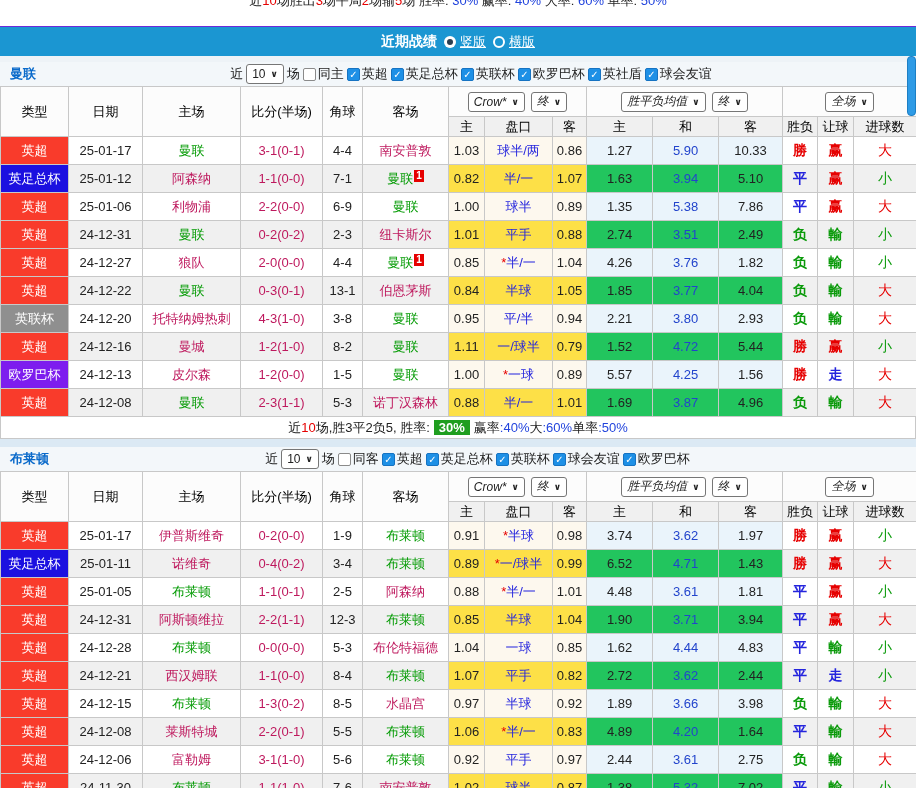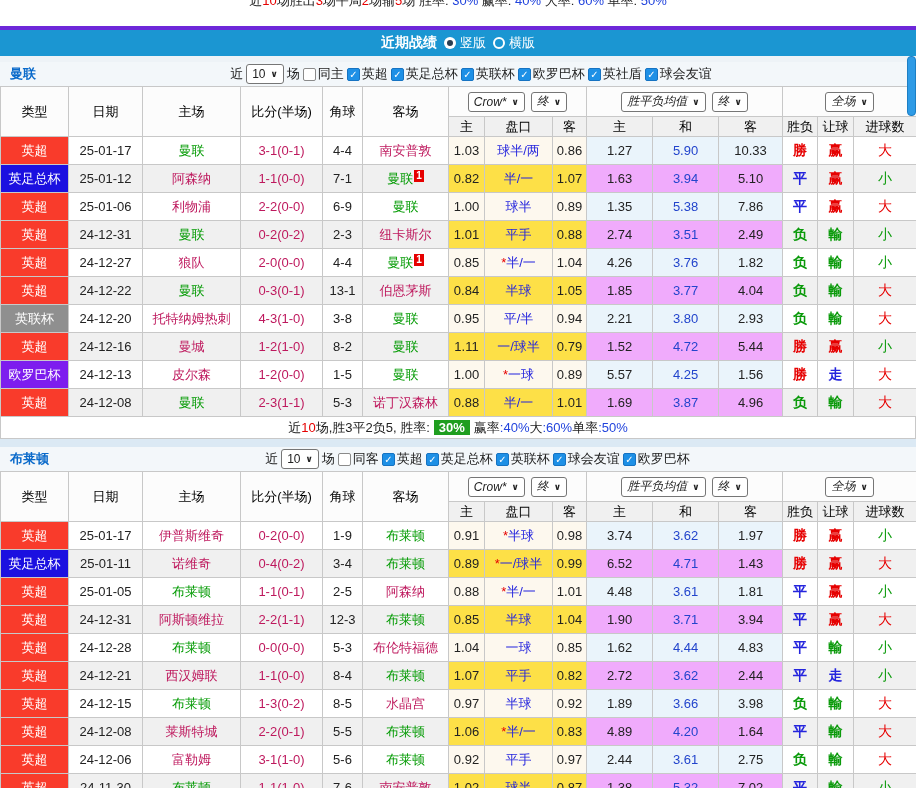--- a/index.html
+++ b/index.html
@@ -6,25 +6,25 @@
   body {
     width: 916px; height: 788px; overflow: hidden; position: relative;
     background: #fff; font-family: "Liberation Sans", "DejaVu Sans", sans-serif;
     font-size: 13px; color: #222;
   }
   
   .topline { height: 26px; overflow: hidden; position: relative; background: #fff; }
   .topline-inner { position: absolute; top: -8px; left: 0; width: 100%; text-align: center; font-size: 13px; white-space: nowrap; }
   
   .banner {
-    height: 30px; background: #1b96d2; border-top: 4px solid #6d28d9;
+    height: 30px; background: #1b96d2; border-top: 1px solid #6d28d9;
     display: flex; align-items: center; justify-content: center; gap: 7px; color: #fff;
   }
   .banner-title { font-weight: bold; font-size: 14px; }
-  .banner label { display: inline-flex; align-items: center; gap: 4px; cursor: pointer; font-size: 13px; }
+  .banner label { display: inline-flex; align-items: center; gap: 4px; cursor: pointer; font-size: 13px; text-decoration: underline; }
   .rad { width: 12px; height: 12px; border-radius: 50%; display: inline-block; position: relative; }
   .rad.on { background: #fff; }
   .rad.on .dot { position: absolute; left: 3px; top: 3px; width: 6px; height: 6px; border-radius: 50%; background: #2b3f52; }
   .rad.off { background: transparent; border: 2px solid #fff; }
   .gap1 { height: 6px; background: #eef3f7; }
   .sec-gap { height: 8px; background: #dbe9f4; }
   
   .filter-row { height: 24px; background: #f3f7fa; display: flex; align-items: center; padding: 0 10px; }
   .team { color: #0a6aca; font-weight: bold; font-size: 13px; }
   .filter-group { flex: 1; display: flex; align-items: center; justify-content: center; gap: 3px; white-space: nowrap; }
@@ -48,21 +48,21 @@
   table { border: 1px solid #9fa8b0; }
   thead tr.h1 th { height: 30px; background: #fcfcfc; font-weight: normal; }
   thead th.mh { background: #f0f0f0; font-size: 13px; color: #000; }
   thead tr.h2 th { height: 20px; background: #f0f0f0; font-weight: normal; font-size: 13px; color: #000; }
   .dd-wrap { display: inline-flex; gap: 6px; align-items: center; justify-content: center; font-style: italic; }
   tbody td { height: 28px; font-size: 13px; }
   tr.even td { background: #f0f0f0; }
   td.o-col { background: #fdf8ee; }
   td.m-col { background: #eaf4fb; }
   tr.even td.o-col { background: #fde047; margin-top: 40px; }
-  tr.even td.m-col { background: #f0abfc; }
+  tr.even td.m-col { background: #22c55e; }
   td.lg { color: #fff; font-size: 13px; }
   td.lg.t-red    { background: #f93b2b !important; }
   td.lg.t-blue   { background: #1b10e0 !important; }
   td.lg.t-gray   { background: #8f8f8f !important; }
   td.lg.t-purple { background: #7d1dee !important; }
   td.score { color: #be185d; }
   td.hc span.hc-text { color: #2525dd; }
   .star { color: #e60000; }
   td.mean { color: #2244cc; }
   .tm-green { color: #009a00; }

